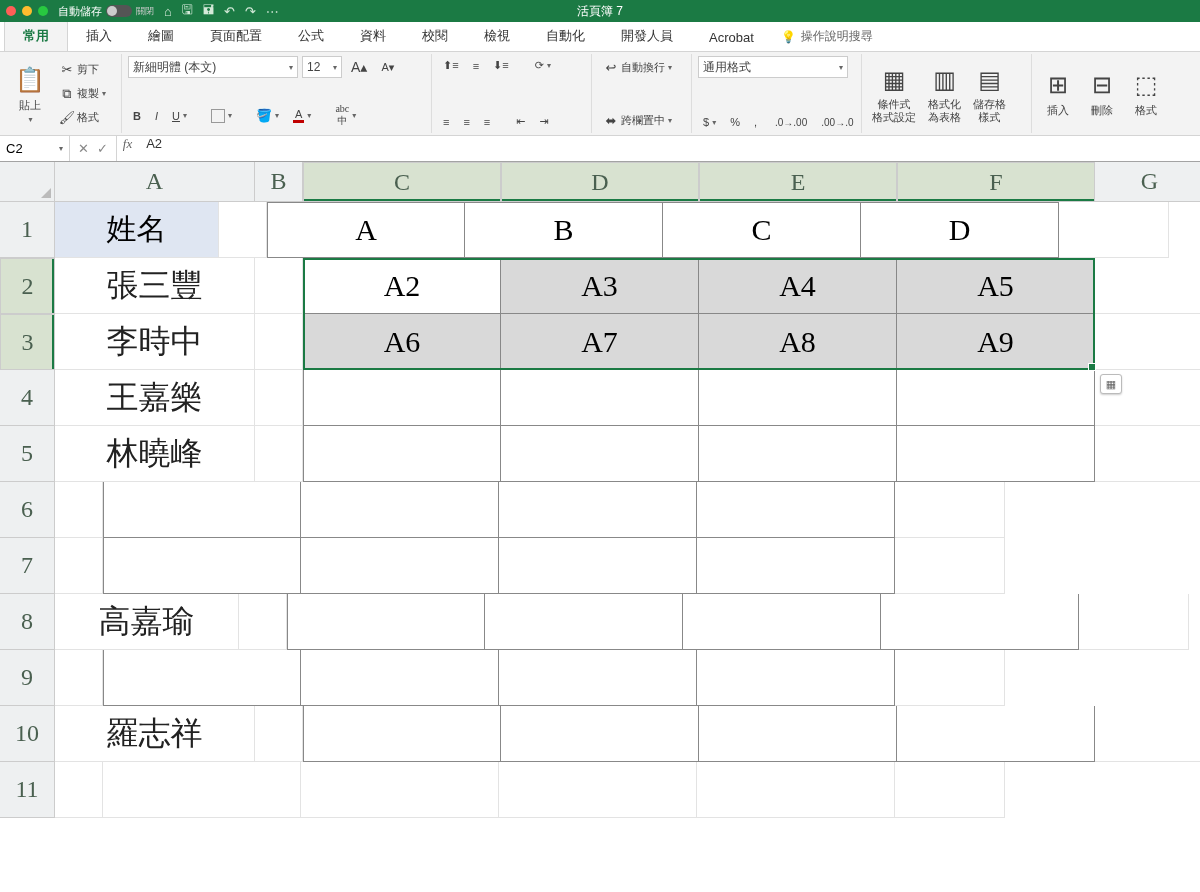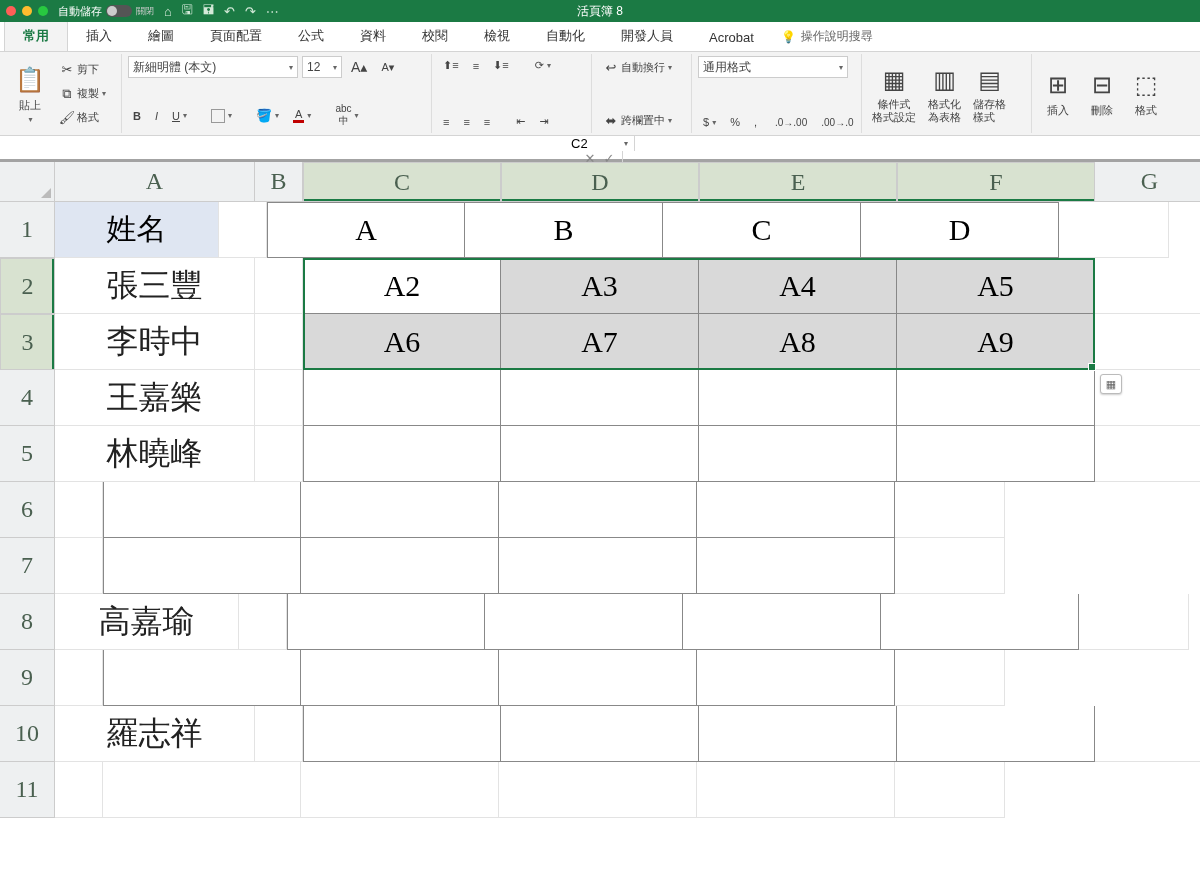--- a/index.html
+++ b/index.html
@@ -31,21 +31,21 @@
 .icon { width:16px; height:16px; display:inline-flex; align-items:center; justify-content:center; font-size:13px; }
 .big-icon { width:32px; height:32px; font-size:24px; display:flex; align-items:center; justify-content:center; }
 .dd { font-size:8px; color:#666; margin-left:1px;}
 .sel { border:1px solid #ccc; background:#fff; padding:2px 4px; font-size:12px; height:22px; display:flex; align-items:center; justify-content:space-between;}
 .font-sel{width:170px;} .size-sel{width:40px;}
 .col2 { display:flex; flex-direction:column; gap:2px; }
 .vbtn { display:flex; flex-direction:column; align-items:center; gap:2px; padding:2px 4px;}
 .thin-border{border:1px solid #999;}
 
 
-.fbar { height:26px; border-bottom:3px solid #a3a3a3; display:flex; align-items:center; font-size:13px; background:#fff;flex-direction:column;}
+.fbar { height:26px; border-bottom:1px solid #a3a3a3; display:flex; font-size:13px; background:#fff;}
 .namebox { width:70px; border-right:1px solid #d4d4d4; padding:0 6px; display:flex; align-items:center; justify-content:space-between; height:100%;}
 .fx-btns { display:flex; align-items:center; gap:8px; padding:0 8px; color:#888; border-right:1px solid #d4d4d4; height:100%;}
 .fx-label { font-style:italic; font-family:serif; color:#666; padding:0 6px;}
 .formula-input { flex:1; padding:0 8px; color:#333; }
 
 
 .sheet { position:relative; width:1200px; height:730px; overflow:hidden; background:#fff;}
 .corner { position:absolute; left:0; top:0; width:55px; height:40px; background:#eef0f1; border-right:1px solid #ccc; border-bottom:1px solid #ccc;}
 .corner::after{content:"";position:absolute;right:3px;bottom:3px;width:0;height:0;border-left:10px solid transparent;border-bottom:10px solid #bbb;}
 
@@ -88,21 +88,21 @@
     <span style="font-size:9px;color:#ccc;">關閉</span>
   </div>
   <div class="qat">
     <span class="qat-icon">⌂</span>
     <span class="qat-icon">🖫</span>
     <span class="qat-icon">🖬</span>
     <span class="qat-icon">↶</span>
     <span class="qat-icon">↷</span>
     <span class="qat-icon">⋯</span>
   </div>
-  <div class="doc-title">活頁簿 8</div>
+  <div class="doc-title">活頁簿 7</div>
 </div>
 
 <div class="tabs">
   <div class="tab active">常用</div>
   <div class="tab">插入</div>
   <div class="tab">繪圖</div>
   <div class="tab">頁面配置</div>
   <div class="tab">公式</div>
   <div class="tab">資料</div>
   <div class="tab">校閱</div>
@@ -180,21 +180,21 @@
       <button class="btn">
           <span class="icon">🪣</span>
           <span class="dd">▾</span>
         </button>
       <button class="btn">
           <span style="border-bottom:3px solid #c00000;padding:0 2px;">A</span>
           <span class="dd">▾</span>
         </button>
       <span style="width:6px;"></span>
       <button class="btn">
-          <span style="font-size:10px;">abc<br>中</span>
+          <span style="font-size:10px;font-family:Liberation Serif, serif;">abc<br>中</span>
           <span class="dd">▾</span>
         </button>
     </div>
   </div>
 
   <div class="group" style="width:160px;">
     <div class="group-row">
       <button class="btn">
           <span>⬆≡</span>
         </button>
@@ -276,21 +276,21 @@
         <span style="white-space:pre-line;text-align:center;line-height:1.1;">條件式
 格式設定</span>
       </div>
       <div class="vbtn">
         <span class="big-icon">▥</span>
         <span style="white-space:pre-line;text-align:center;line-height:1.1;">格式化
 為表格</span>
       </div>
       <div class="vbtn">
         <span class="big-icon">▤</span>
-        <span style="white-space:pre-line;text-align:left;line-height:1.1;">儲存格
+        <span style="white-space:pre-line;text-align:center;line-height:1.1;">儲存格
 樣式</span>
       </div>
     </div>
   </div>
 
   <div class="group" style="width:160px;border-right:none;">
     <div class="group-row" style="height:100%;">
       <div class="vbtn">
         <span class="big-icon">⊞</span>
         <span>插入</span>

